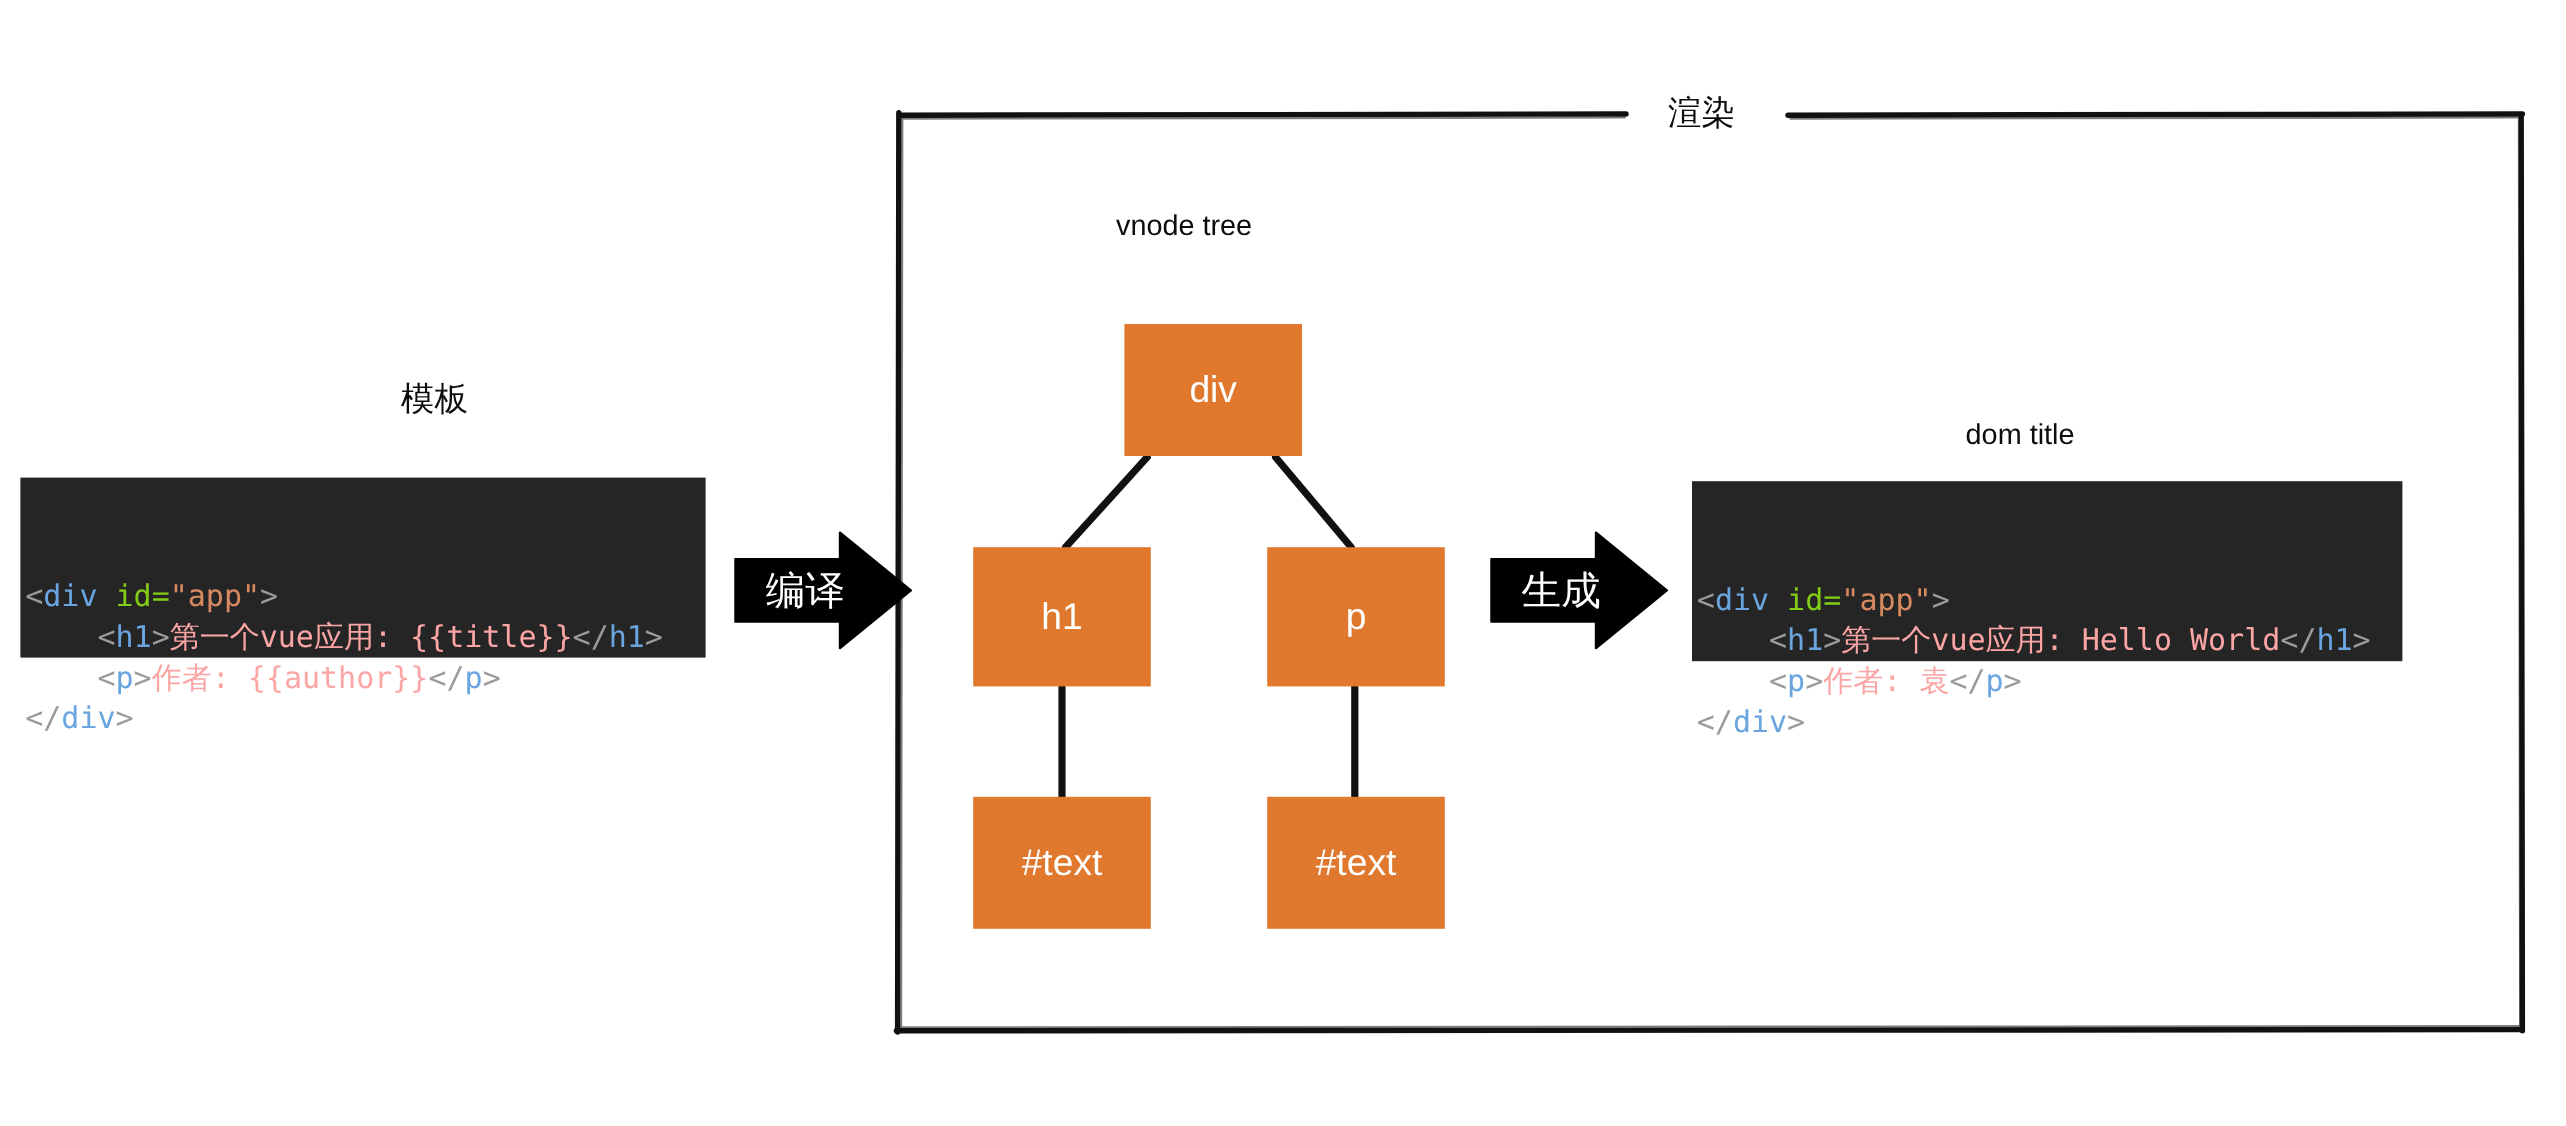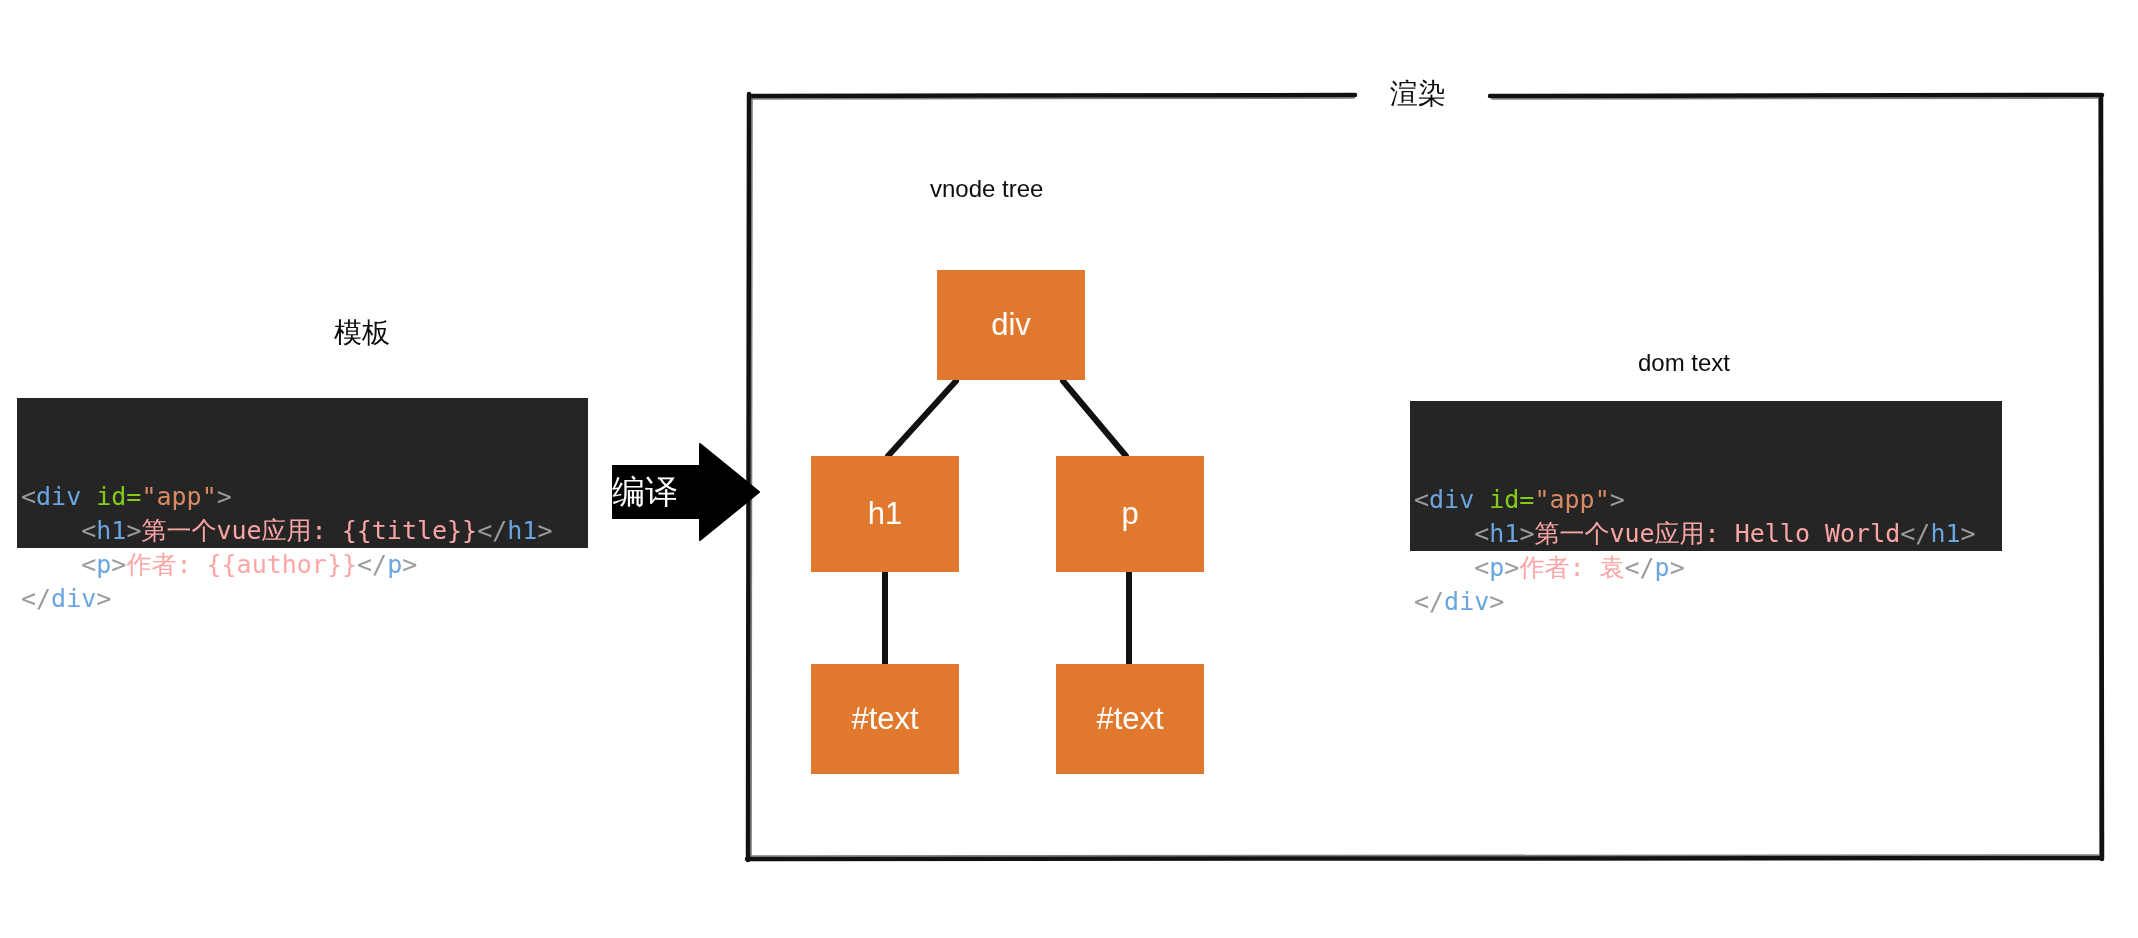--- a/index.html
+++ b/index.html
@@ -67,20 +67,21 @@
 
   
   .block-arrow { position: absolute; }
   .block-arrow .arrow-label {
     position: absolute;
     left: 0; top: 0;
     width: 100%; height: 100%;
     display: flex;
     align-items: center;
     justify-content: flex-start;
+    padding-left: 26px;
     color: #ffffff;
     font-size: 33px;
     font-family: "Liberation Sans", "DejaVu Sans", sans-serif;
     pointer-events: none;
   }
 
   
   #connectors { position: absolute; left: 0; top: 0; width: 2138px; height: 938px; pointer-events: none; }
 </style>
 </head>
@@ -104,37 +105,43 @@
       <path d="M21,21 L624,20 M762,21 L1370,20 M22,19 L21,779 M20,778 L1369,777 M1369,21 L1370,778" fill="none" stroke="#111111" stroke-width="1.6" stroke-linecap="round" opacity="0.55"></path>
     </svg>
   </div>
 
   <div class="label label-cjk" style="left:334px; top:318px;">模板</div>
 
   <div class="label label-cjk" style="left:1390px; top:79px;">渲染</div>
 
   <div class="label" style="left:930px; top:176px;">vnode tree</div>
 
-  <div class="label" style="left:1638px; top:350px;">dom text</div>
+  <div class="label" style="left:1638px; top:350px;">dom title</div>
 
   <div class="code-block" style="left:17px; top:398px; width:571px; height:150px;">
     <div id="template-code"><span class="code-line"><span class="tok-punct">&lt;</span><span class="tok-tag">div</span><span class="tok-attr"> id=</span><span class="tok-str">"app"</span><span class="tok-punct">&gt;</span></span><span class="code-line"><span class="tok-punct">    &lt;</span><span class="tok-tag">h1</span><span class="tok-punct">&gt;</span><span class="tok-text">第一个vue应用: {{title}}</span><span class="tok-punct">&lt;/</span><span class="tok-tag">h1</span><span class="tok-punct">&gt;</span></span><span class="code-line"><span class="tok-punct">    &lt;</span><span class="tok-tag">p</span><span class="tok-punct">&gt;</span><span class="tok-text">作者: {{author}}</span><span class="tok-punct">&lt;/</span><span class="tok-tag">p</span><span class="tok-punct">&gt;</span></span><span class="code-line"><span class="tok-punct">&lt;/</span><span class="tok-tag">div</span><span class="tok-punct">&gt;</span></span></div>
   </div>
 
   <div class="code-block" style="left:1410px; top:401px; width:592px; height:150px;">
     <div id="dom-code"><span class="code-line"><span class="tok-punct">&lt;</span><span class="tok-tag">div</span><span class="tok-attr"> id=</span><span class="tok-str">"app"</span><span class="tok-punct">&gt;</span></span><span class="code-line"><span class="tok-punct">    &lt;</span><span class="tok-tag">h1</span><span class="tok-punct">&gt;</span><span class="tok-text">第一个vue应用: Hello World</span><span class="tok-punct">&lt;/</span><span class="tok-tag">h1</span><span class="tok-punct">&gt;</span></span><span class="code-line"><span class="tok-punct">    &lt;</span><span class="tok-tag">p</span><span class="tok-punct">&gt;</span><span class="tok-text">作者: 袁</span><span class="tok-punct">&lt;/</span><span class="tok-tag">p</span><span class="tok-punct">&gt;</span></span><span class="code-line"><span class="tok-punct">&lt;/</span><span class="tok-tag">div</span><span class="tok-punct">&gt;</span></span></div>
   </div>
 
   <div class="block-arrow" style="left:612px; top:440px; width:148px; height:104px;">
     <svg width="148" height="104" viewBox="0 0 148 104" aria-hidden="true">
       <polygon points="0,26 88,26 88,4 147,52 88,100 88,78 0,78" fill="#000000" stroke="#000000" stroke-width="2" stroke-linejoin="round"></polygon>
     </svg>
     <span class="arrow-label">编译</span>
   </div>
 
+  <div class="block-arrow" style="left:1242px; top:440px; width:148px; height:104px;">
+    <svg width="148" height="104" viewBox="0 0 148 104" aria-hidden="true">
+      <polygon points="0,26 88,26 88,4 147,52 88,100 88,78 0,78" fill="#000000" stroke="#000000" stroke-width="2" stroke-linejoin="round"></polygon>
+    </svg>
+    <span class="arrow-label">生成</span>
+  </div>
 
   <svg id="connectors" aria-hidden="true">
 
     <line x1="956" y1="381" x2="888" y2="456" stroke="#111111" stroke-width="6" stroke-linecap="round"></line>
 
     <line x1="1063" y1="381" x2="1126" y2="456" stroke="#111111" stroke-width="6" stroke-linecap="round"></line>
 
     <line x1="885" y1="573" x2="885" y2="664" stroke="#111111" stroke-width="6" stroke-linecap="round"></line>
 
     <line x1="1129" y1="573" x2="1129" y2="664" stroke="#111111" stroke-width="6" stroke-linecap="round"></line>

